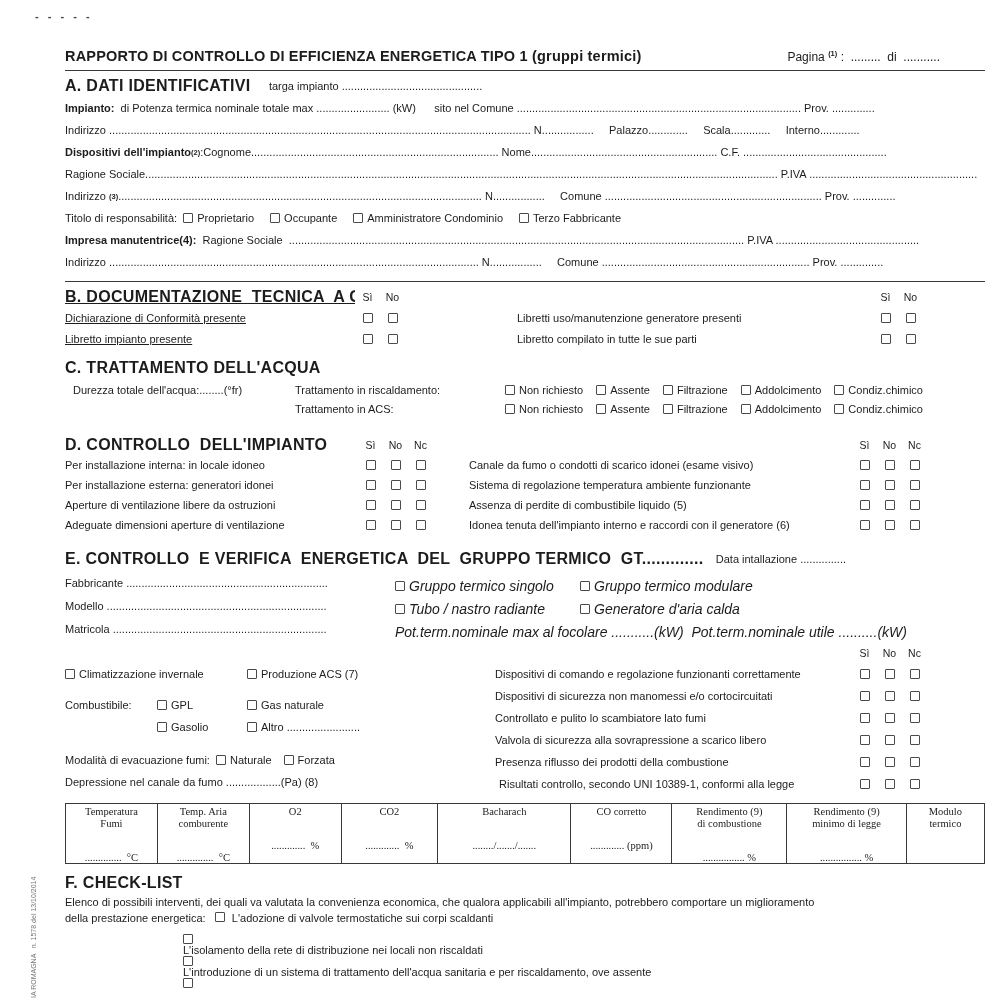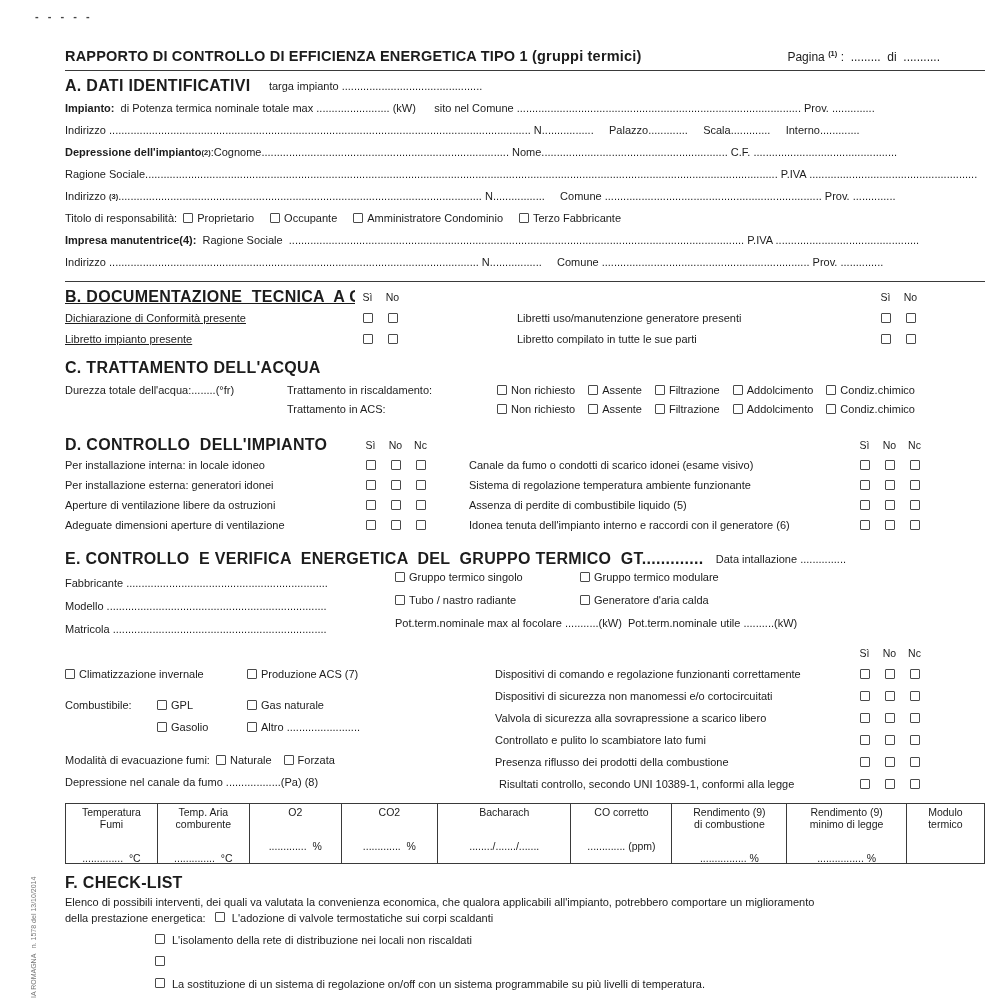--- a/index.html
+++ b/index.html
@@ -20,73 +20,73 @@
   .hcell { width: 25px; text-align: center; font-size: 10.5px; flex: none; }
   .opt { display: inline-flex; align-items: center; white-space: pre; }
   .opt .cb { margin-right: 4px; }
   
   .brow { display: flex; align-items: center; height: 21px; font-size: 11px; }
   .brow .llab { width: 290px; white-space: pre; overflow: hidden; text-decoration: underline; }
   .brow .rlab { flex: 1; margin-left: 112px; white-space: pre; overflow: hidden; }
   .brow .rgrp { margin-right: 62px; display: flex; }
   
   .crow { display: flex; align-items: center; height: 19px; font-size: 11px; }
-  .crow .c1 { width: 222px; white-space: pre; }
+  .crow .c1 { width: 222px; white-space: pre; margin-left: 8px; }
   .crow .c2 { width: 210px; white-space: pre; }
   .crow .opt { margin-right: 13px; }
   
   .dpair { display: flex; font-size: 11px; }
   .dleft { width: 368px; display: flex; align-items: center; }
   .dleft .dlab { flex: 1; white-space: pre; overflow: hidden; }
   .dright { flex: 1; margin-left: 36px; display: flex; align-items: center; }
   .dright .dlab { flex: 1; white-space: pre; overflow: hidden; }
   .dright .grp3 { margin-right: 58px; display: flex; }
   .drow-h { height: 21px; }
   .drow { height: 20px; }
   
   .etop { display: flex; font-size: 11px; }
   .efields { width: 330px; }
   .efields .line { height: 23px; }
   .eright { flex: 1; }
-  .erow { display: flex; align-items: flex-start; height: 23px; font-size: 11px; }
+  .erow { display: flex; align-items: flex-end; height: 23px; font-size: 14px; font-style: italic; }
   .erow .opt { width: 185px; }
   .elower { display: flex; font-size: 11px; margin-top: 2px; }
   .eleft { width: 430px; }
   .elrow { display: flex; align-items: center; height: 22px; white-space: pre; }
   .eleft .lc1 { width: 92px; white-space: pre; }
   .eleft .lc2 { width: 90px; }
   .eright2 { flex: 1; }
   
   .mtable { width: 920px; border-collapse: collapse; table-layout: fixed; margin-top: 8px; }
-  .mtable td { border: 1.4px solid #3a3a3a; height: 60px; vertical-align: top; padding: 2px 2px 3px 2px; }
+  .mtable td { border: 1.4px solid #3a3a3a; height: 60px; vertical-align: top; padding: 2px 2px 3px 2px; font-family: Liberation Serif, serif; }
   .ct { font-size: 10.5px; text-align: center; white-space: pre-line; line-height: 1.15; }
   .cbot { font-size: 10.5px; text-align: center; white-space: pre; position: relative; top: 22px; }
   
   .f-intro { font-size: 11px; white-space: pre; overflow: hidden; height: 20px; display: flex; align-items: center; }
   .frow { display: flex; align-items: flex-start; height: 22px; font-size: 11px; white-space: pre; }
   .frow .cb { margin-right: 7px; }
-  .f-ind { margin-left: 90px; }
+  .f-ind { margin-left: 118px; flex-direction: column; }
   .side-note { position: absolute; left: 30px; top: 998px; transform: rotate(-90deg); transform-origin: 0 0; font-size: 7px; color: #777; white-space: pre; width: 190px; }
 </style>
 </head>
 <body>
 
 <div class="sheet">
   <div class="top-marks">- - - - -</div>
 
   <div class="title-row">
     <div class="title">RAPPORTO DI CONTROLLO DI EFFICIENZA ENERGETICA  TIPO 1 (gruppi termici)</div>
     <div class="pagina"><span>Pagina </span><sup>(1)</sup><span> :  .........  di  ...........</span></div>
   </div>
   <hr class="rule">
 
   <div class="line"><span class="sec-head">A. DATI IDENTIFICATIVI</span><span>      targa impianto ..............................................</span></div>
   <div class="line"><span class="b">Impianto:</span><span>  di Potenza termica nominale totale max ........................ (kW)      sito nel Comune ............................................................................................. Prov. ..............</span></div>
   <div class="line">Indirizzo .......................................................................................................................................... N.................     Palazzo.............     Scala.............     Interno.............</div>
-  <div class="line"><span class="b">Depressione dell'impianto</span><sup>(2)</sup><span>:Cognome................................................................................. Nome............................................................. C.F. ...............................................</span></div>
+  <div class="line"><span class="b">Dispositivi dell'impianto</span><sup>(2)</sup><span>:Cognome................................................................................. Nome............................................................. C.F. ...............................................</span></div>
   <div class="line">Ragione Sociale............................................................................................................................................................................................................... P.IVA .......................................................</div>
   <div class="line"><span>Indirizzo </span><sup>(3)</sup><span>....................................................................................................................... N.................     Comune ....................................................................... Prov. ..............</span></div>
   <div class="line">
     <span>Titolo di responsabilità:  </span>
     <span class="opt" style="margin-right:16px"><span class="cb"></span><span>Proprietario</span></span>
     <span class="opt" style="margin-right:16px"><span class="cb"></span><span>Occupante</span></span>
     <span class="opt" style="margin-right:16px"><span class="cb"></span><span>Amministratore Condominio</span></span>
     <span class="opt"><span class="cb"></span><span>Terzo Fabbricante</span></span>
   </div>
   <div class="line"><span class="b">Impresa manutentrice(4):</span><span>  Ragione Sociale  ..................................................................................................................................................... P.IVA ...............................................</span></div>
@@ -367,35 +367,35 @@
             </span>
             <span class="cell">
               <span class="cb"></span>
             </span>
             <span class="cell">
               <span class="cb"></span>
             </span>
           </span>
         </div>
       <div class="dright drow" style="margin-left:0;height:22px">
+          <span class="dlab">Controllato e pulito lo scambiatore lato fumi</span>
+          <span class="grp3">
+            <span class="cell">
+              <span class="cb"></span>
+            </span>
+            <span class="cell">
+              <span class="cb"></span>
+            </span>
+            <span class="cell">
+              <span class="cb"></span>
+            </span>
+          </span>
+        </div>
+      <div class="dright drow" style="margin-left:0;height:22px">
           <span class="dlab">Valvola di sicurezza alla sovrapressione a scarico libero</span>
-          <span class="grp3">
-            <span class="cell">
-              <span class="cb"></span>
-            </span>
-            <span class="cell">
-              <span class="cb"></span>
-            </span>
-            <span class="cell">
-              <span class="cb"></span>
-            </span>
-          </span>
-        </div>
-      <div class="dright drow" style="margin-left:0;height:22px">
-          <span class="dlab">Controllato e pulito lo scambiatore lato fumi</span>
           <span class="grp3">
             <span class="cell">
               <span class="cb"></span>
             </span>
             <span class="cell">
               <span class="cb"></span>
             </span>
             <span class="cell">
               <span class="cb"></span>
             </span>
@@ -491,17 +491,17 @@
   </tbody>
     </table>
 
   <div class="sec-head" style="margin-top:10px">F. CHECK-LIST</div>
   <div class="f-intro">Elenco di possibili interventi, dei quali va valutata la convenienza economica, che qualora applicabili all'impianto, potrebbero comportare un miglioramento</div>
   <div class="frow">
     <span>della prestazione energetica:   </span>
     <span class="cb"></span><span>L'adozione di valvole termostatiche sui corpi scaldanti</span>
   </div>
   <div class="frow f-ind"><span class="cb"></span><span>L'isolamento della rete di distribuzione nei locali non riscaldati</span></div>
+  <div class="frow f-ind"><span class="cb"></span><span>L'introduzione di un sistema di trattamento dell'acqua sanitaria e per riscaldamento, ove assente</span></div>
   <div class="frow f-ind"><span class="cb"></span></div>
-  <div class="frow f-ind"><span class="cb"></span><span>La sostituzione di un sistema di regolazione on/off con un sistema programmabile su più livelli di temperatura.</span></div>
 
   <div class="side-note">IA ROMAGNA   n. 1578 del 13/10/2014</div>
 </div>
 
 </body></html>

